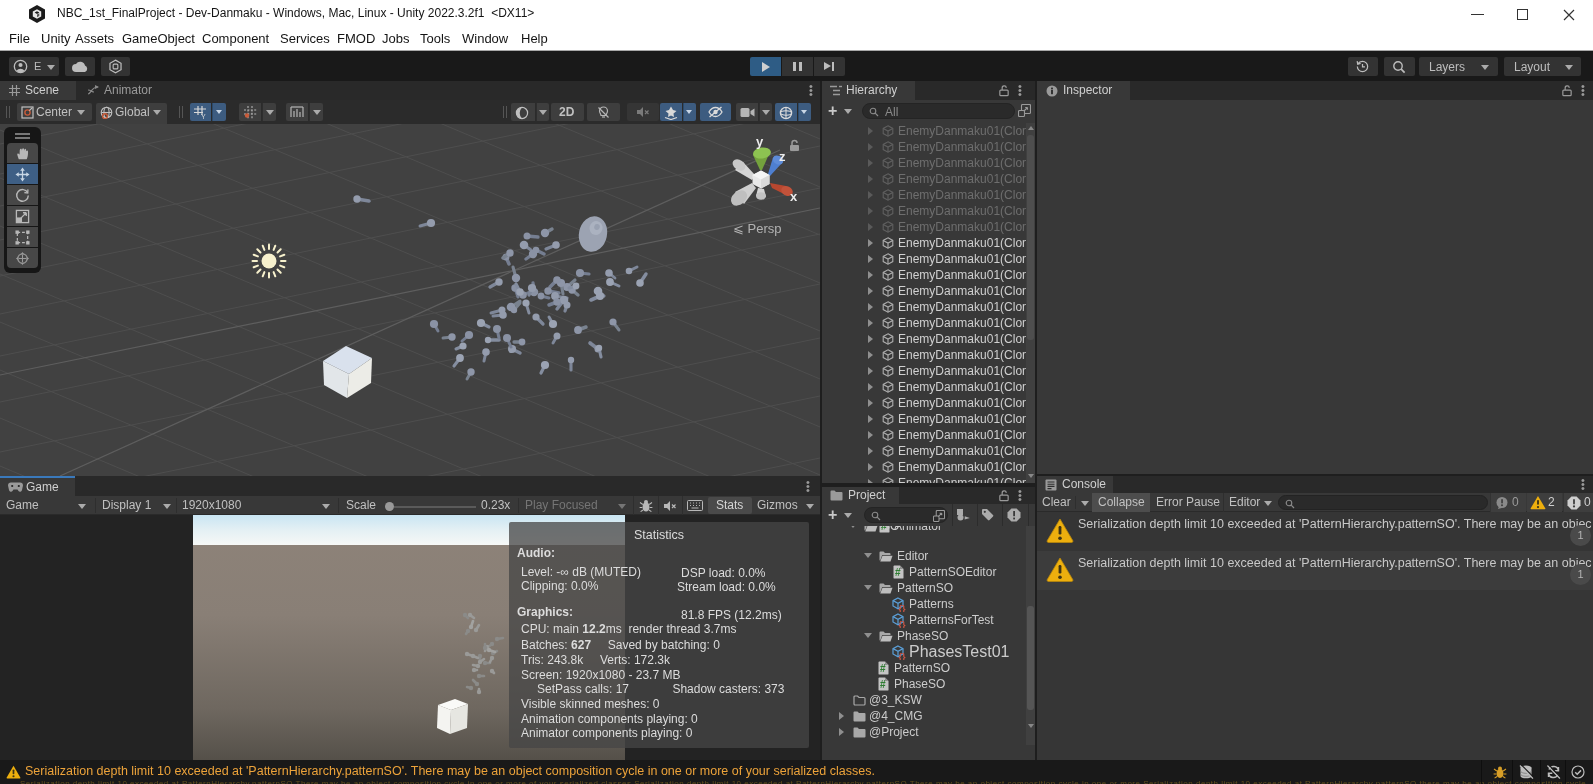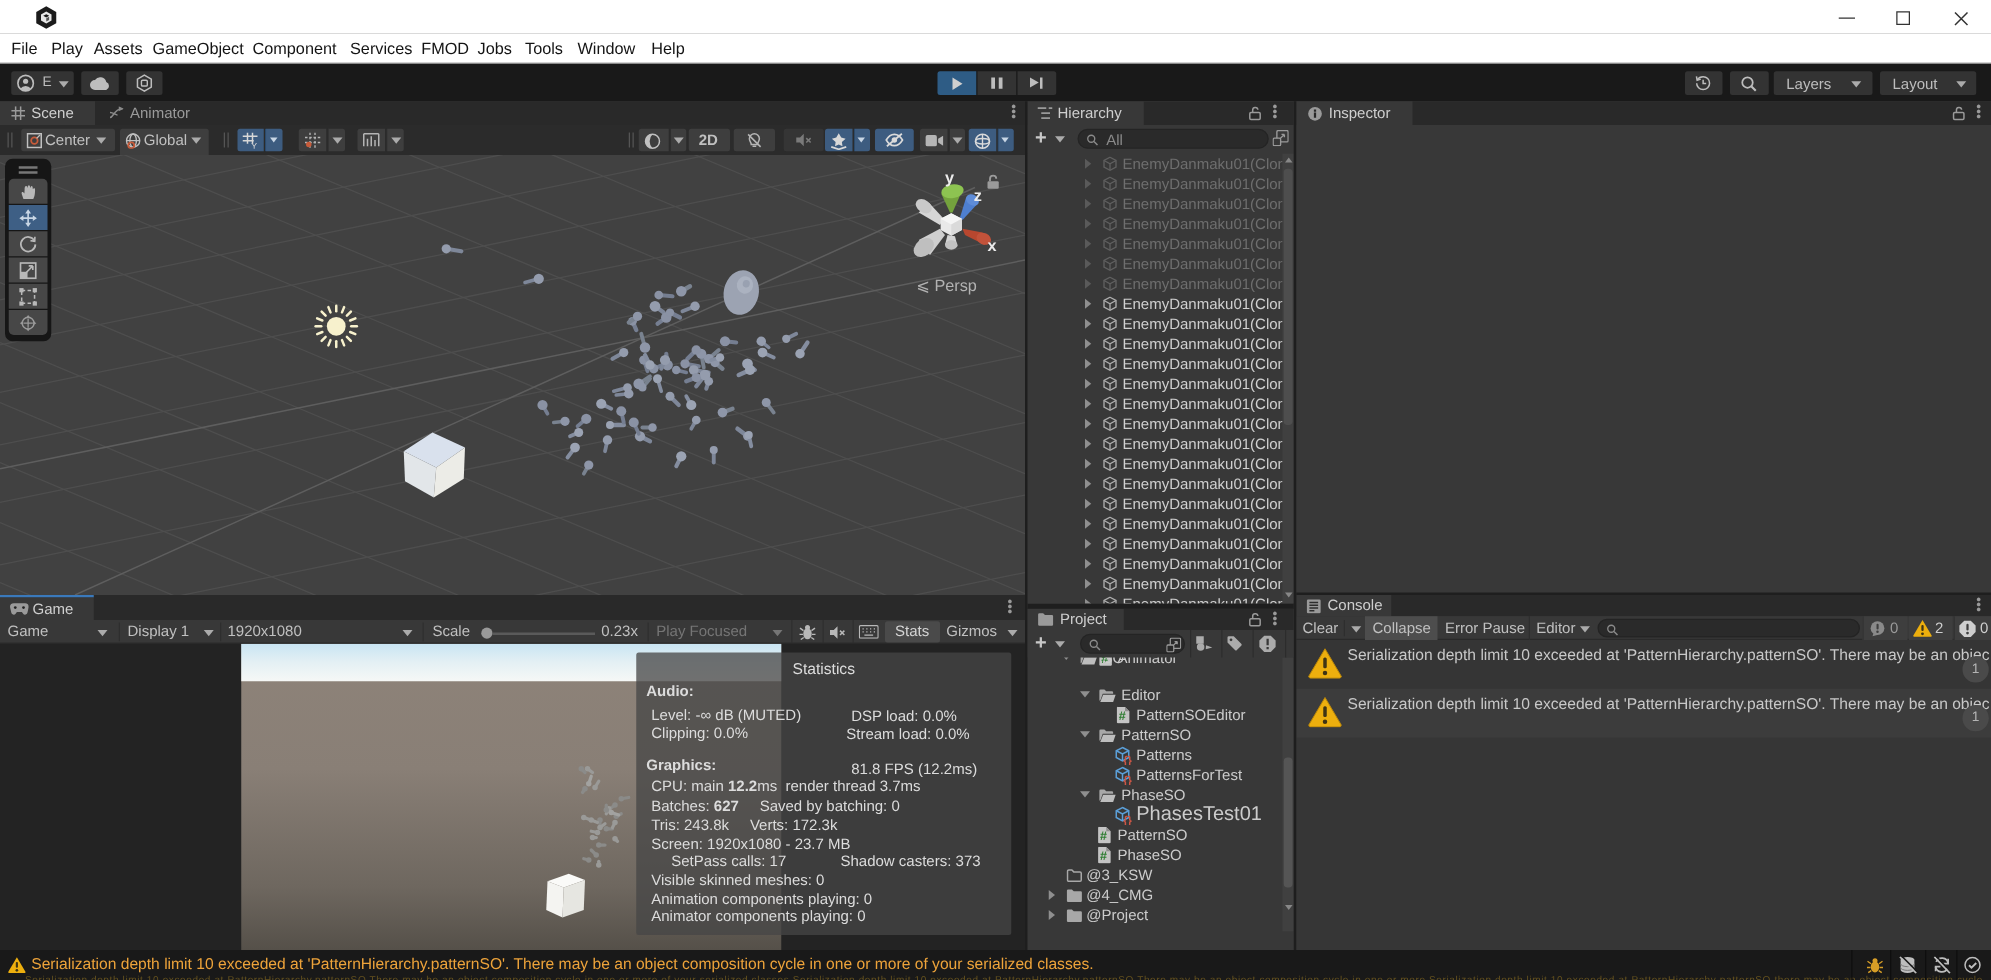--- a/index.html
+++ b/index.html
@@ -20,30 +20,31 @@
 </head>
 <body>
 
 <div class="a" id="titlebar" style="left:0;top:0;width:1593px;height:27px;background:#FFF">
   <svg class="a" style="left:27px;top:4px" width="20" height="20" viewBox="0 0 20 20">
       <path d="M10 1 L18 5.5 V14.5 L10 19 L2 14.5 V5.5 Z" fill="#1b1b1b"></path>
       <path d="M10 5.2 L14.2 7.6 V12.4 L10 14.8 L5.8 12.4 V7.6 Z" fill="#e8e8e8"></path>
       <path d="M10 7.3 L12.4 8.6 L10 10 L7.6 8.6 Z" fill="#1b1b1b"></path>
       <path d="M10 10.6 L12.3 9.3 V11.9 L10 13.2 Z" fill="#555"></path>
     </svg>
+  <div class="a" style="left:57px;top:0;height:27px;line-height:27px;font-size:12px;color:#141414;white-space:nowrap">NBC_1st_FinalProject - Dev-Danmaku - Windows, Mac, Linux - Unity 2022.3.2f1 &nbsp;&lt;DX11&gt;</div>
   <div class="a" style="left:1471px;top:14px;width:13px;height:1px;background:#333"></div>
   <div class="a" style="left:1517px;top:9px;width:11px;height:11px;border:1px solid #333"></div>
   <svg class="a" style="left:1563px;top:9px" width="12" height="12">
       <path d="M1 1 L11 11 M11 1 L1 11" stroke="#333" stroke-width="1.2"></path>
     </svg>
 </div>
 <div class="a" id="menubar" style="left:0;top:27px;width:1593px;height:24px;background:#FFF;border-bottom:1px solid #A8A8A8">
   <div class="a" style="left:9px;top:0" id="menuitems"></div>
   <div class="a mi" style="left:9px">File</div>
-    <div class="a mi" style="left:41px">Play</div>
+    <div class="a mi" style="left:41px">Unity</div>
     <div class="a mi" style="left:75px">Assets</div>
     <div class="a mi" style="left:122px">GameObject</div>
     <div class="a mi" style="left:202px">Component</div>
     <div class="a mi" style="left:280px">Services</div>
     <div class="a mi" style="left:337px">FMOD</div>
     <div class="a mi" style="left:382px">Jobs</div>
     <div class="a mi" style="left:420px">Tools</div>
     <div class="a mi" style="left:462px">Window</div>
     <div class="a mi" style="left:521px">Help</div>
 </div>

